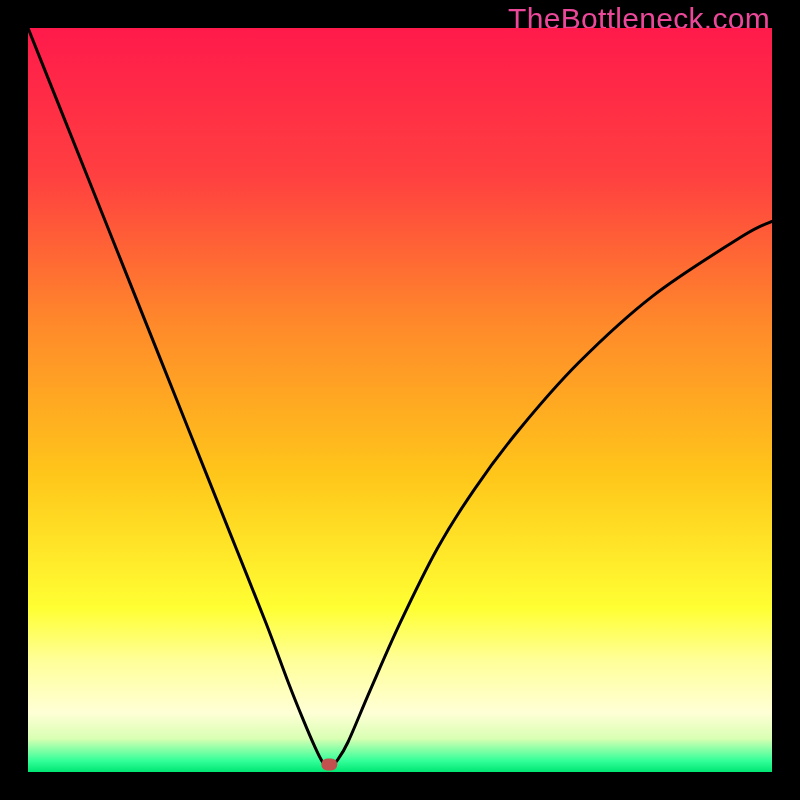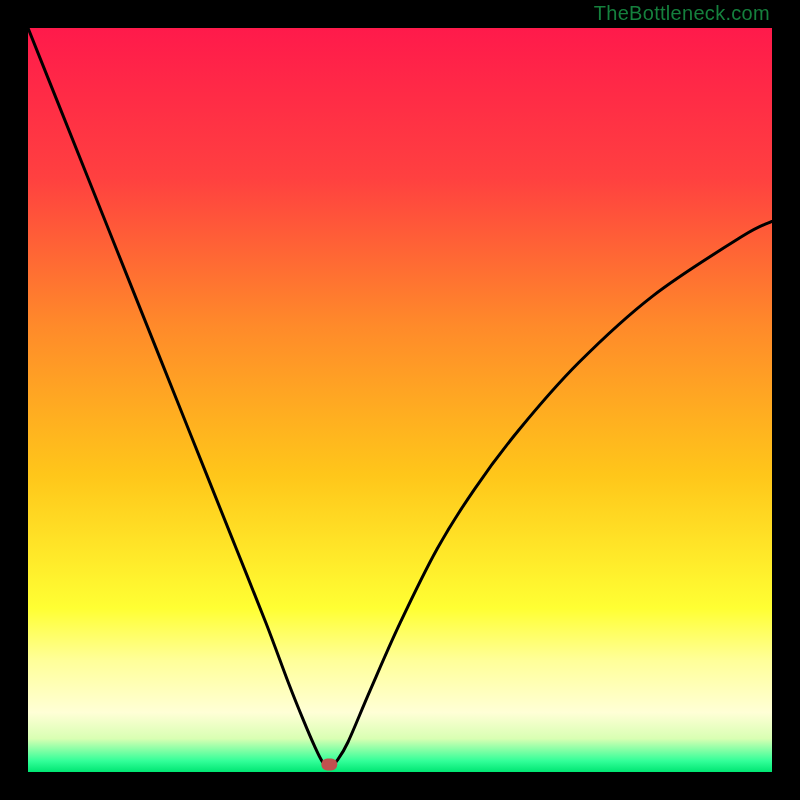--- a/index.html
+++ b/index.html
@@ -23,22 +23,22 @@
     top: 28px;
     left: 28px;
     width: 744px;
     height: 744px;
     overflow: hidden;
   }
   .watermark {
     position: absolute;
     top: 2px;
     right: 30px;
-    color: #15803d;
-    font-size: 20px;
+    color: #ec4899;
+    font-size: 30px;
     font-weight: 500;
     letter-spacing: 0.3px;
     user-select: none;
   }
   svg { display: block; }
 </style>
 </head>
 <body>
 
 <div class="frame">

